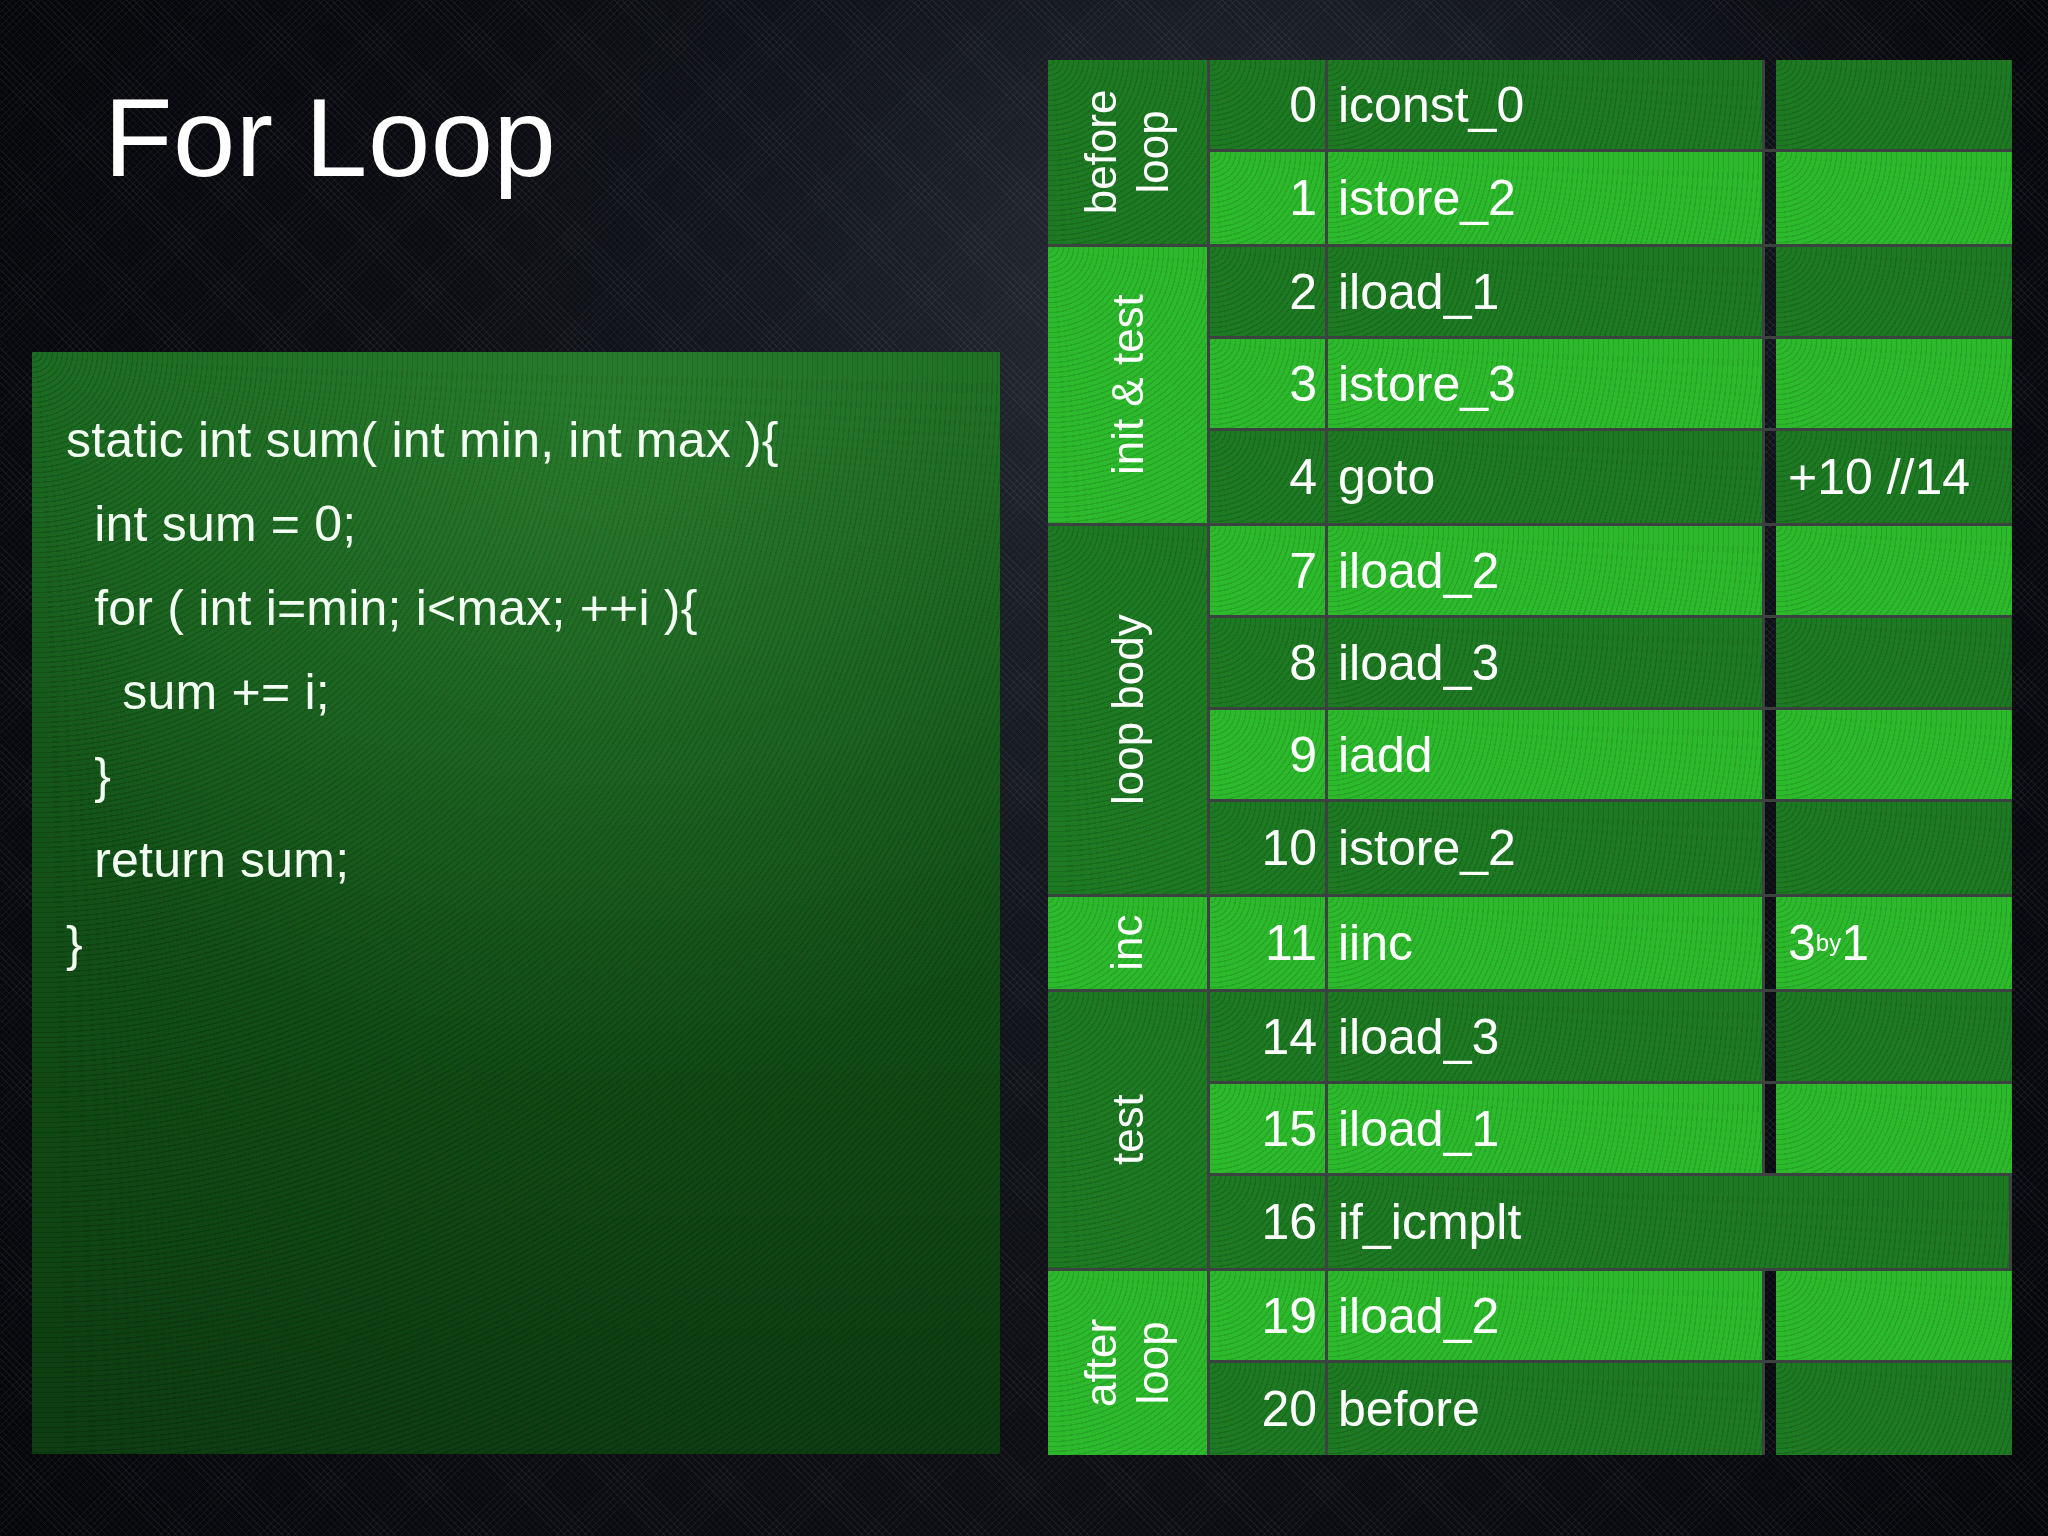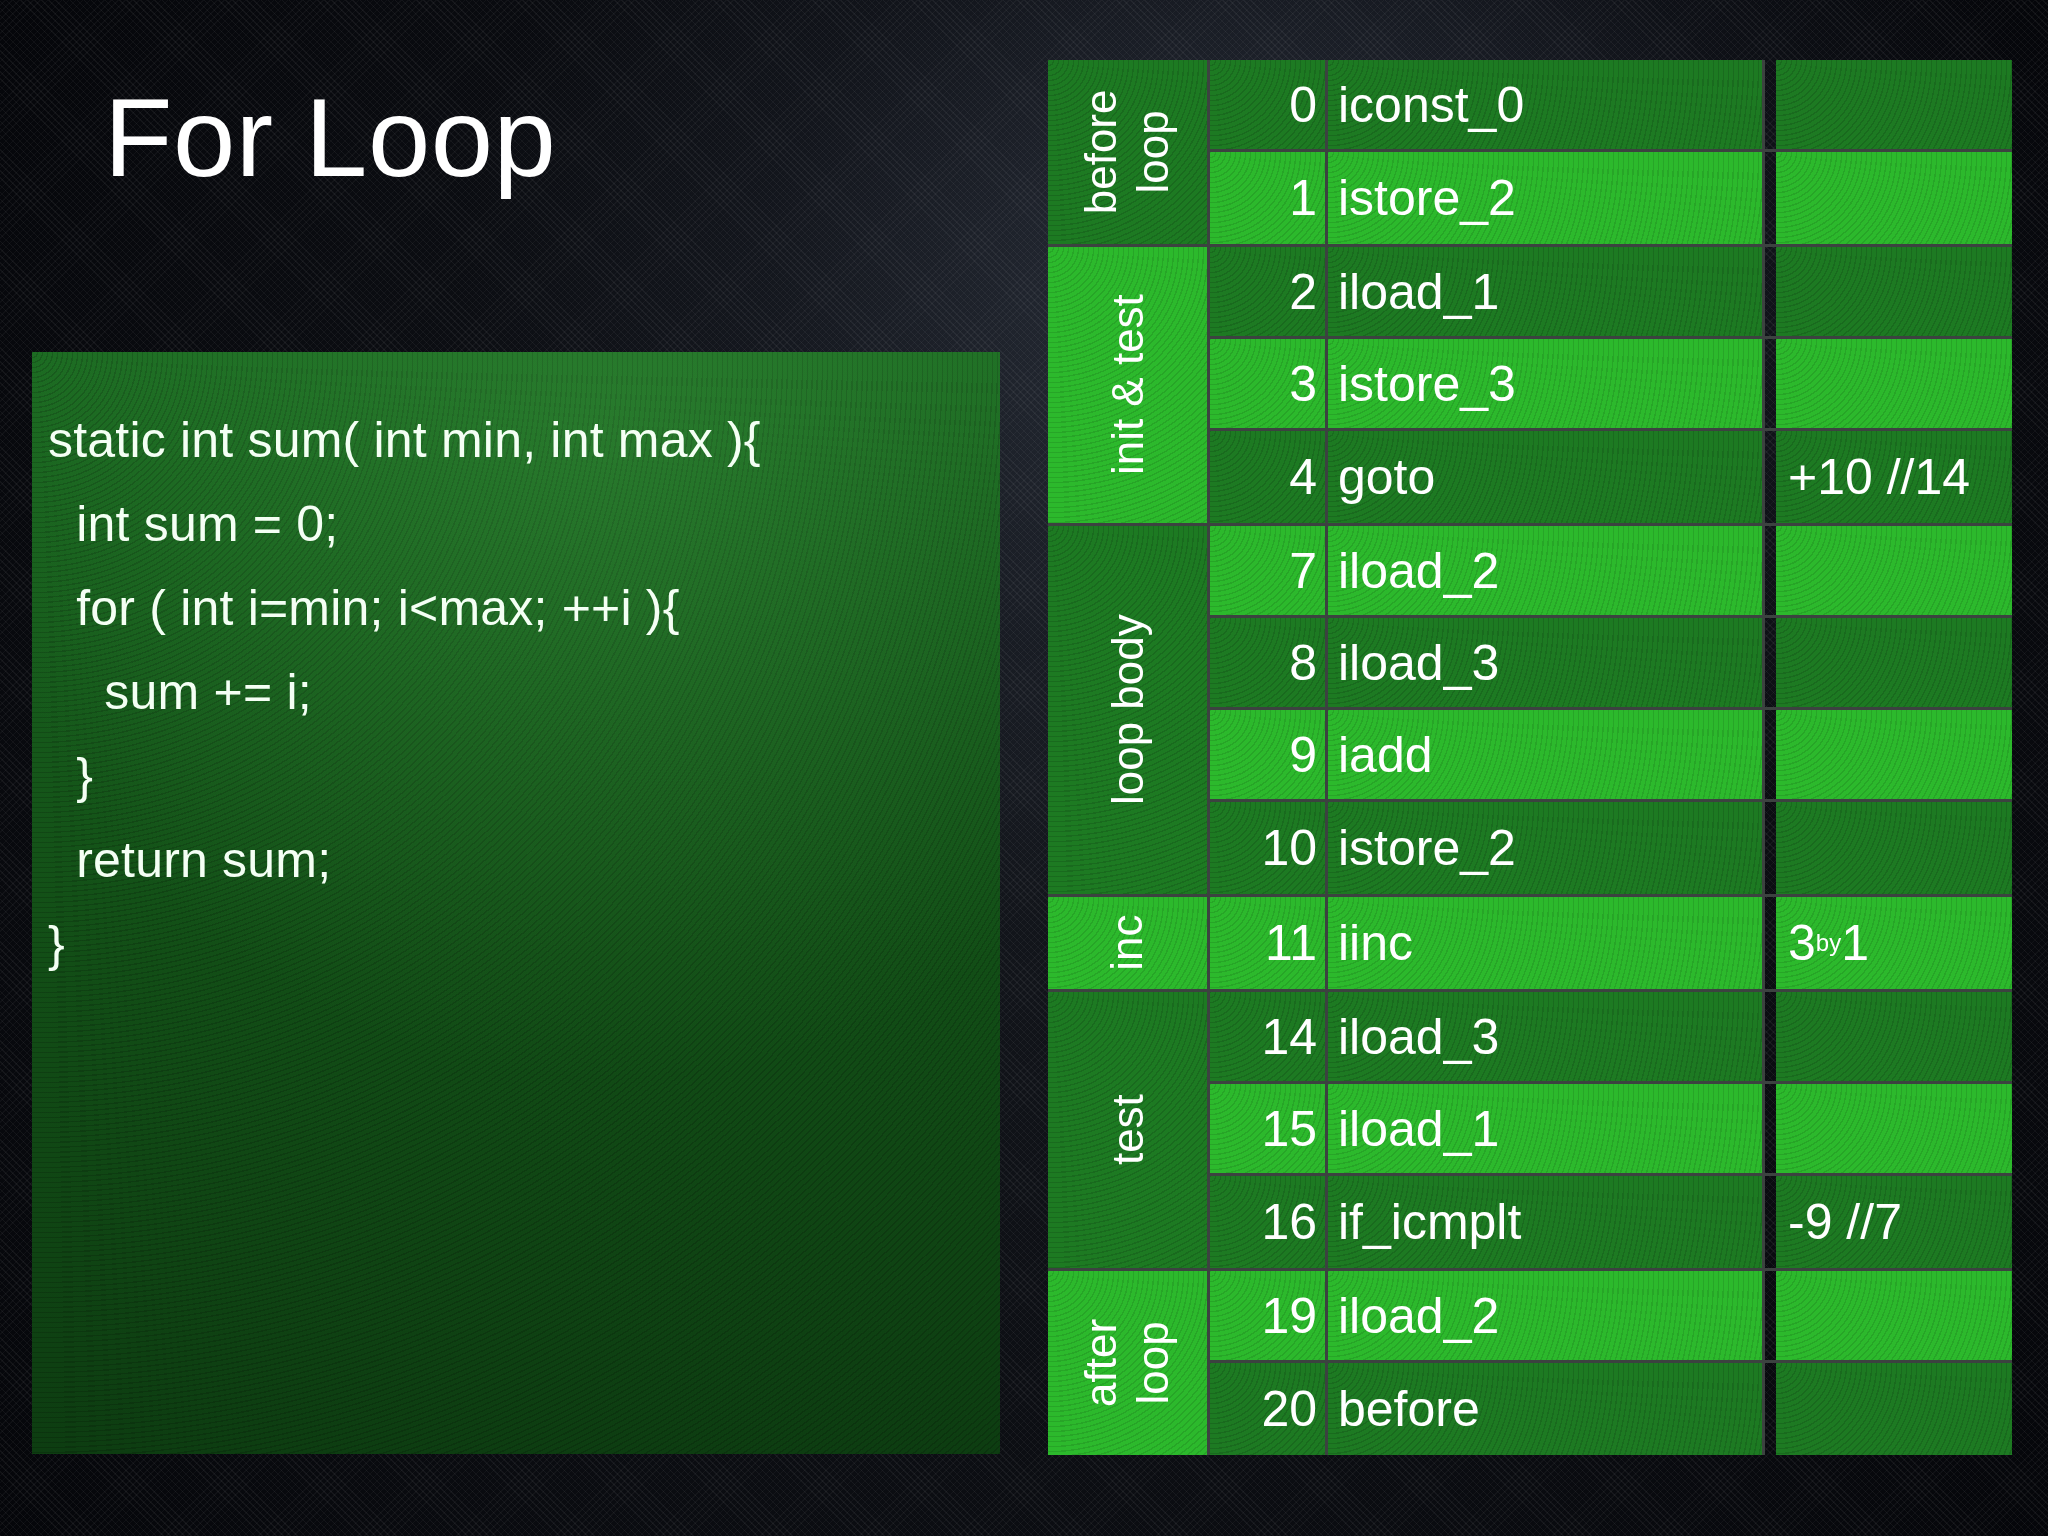--- a/index.html
+++ b/index.html
@@ -35,21 +35,21 @@
   
   #code-panel {
     position:absolute;
     left:32px; top:352px;
     width:968px; height:1102px;
     background-color:#15561a;
     background-image:
       radial-gradient(circle at 60% 8%, rgba(90,190,90,0.22) 0%, rgba(0,0,0,0) 55%),
       repeating-radial-gradient(circle at 0 0, rgba(0,0,0,0.16) 0px, rgba(0,0,0,0.16) 1.4px, rgba(0,0,0,0) 1.4px, rgba(0,0,0,0) 5px),
       linear-gradient(180deg,#1b6a21 0%, #124e16 55%, #0d3d11 100%);
-    padding:46px 36px 0 16px;
+    padding:46px 36px 0 34px;
     overflow:hidden;
   }
   #code-panel .code-line {
     color:#f4fff4;
     font-size:50px;
     font-weight:300;
     line-height:84px;
     white-space:pre;
     letter-spacing:0.2px;
   }
@@ -261,21 +261,20 @@
             <div class="cell-arg g-dark"></div>
           </div>
           <div class="tbl-row">
             <div class="cell-index g-bright">15</div>
             <div class="cell-op g-bright">iload_1</div>
             <div class="cell-arg g-bright"></div>
           </div>
           <div class="tbl-row">
             <div class="cell-index g-dark">16</div>
             <div class="cell-op g-dark">if_icmplt</div>
-            <div class="cell-arg g-dark">-9 //7</div>
           </div>
         </div>
       </div>
       <div class="tbl-group">
         <div class="group-label g-bright">
           <div class="vtext two-line">
             <div>after</div>
             <div>loop</div>
           </div>
         </div>

